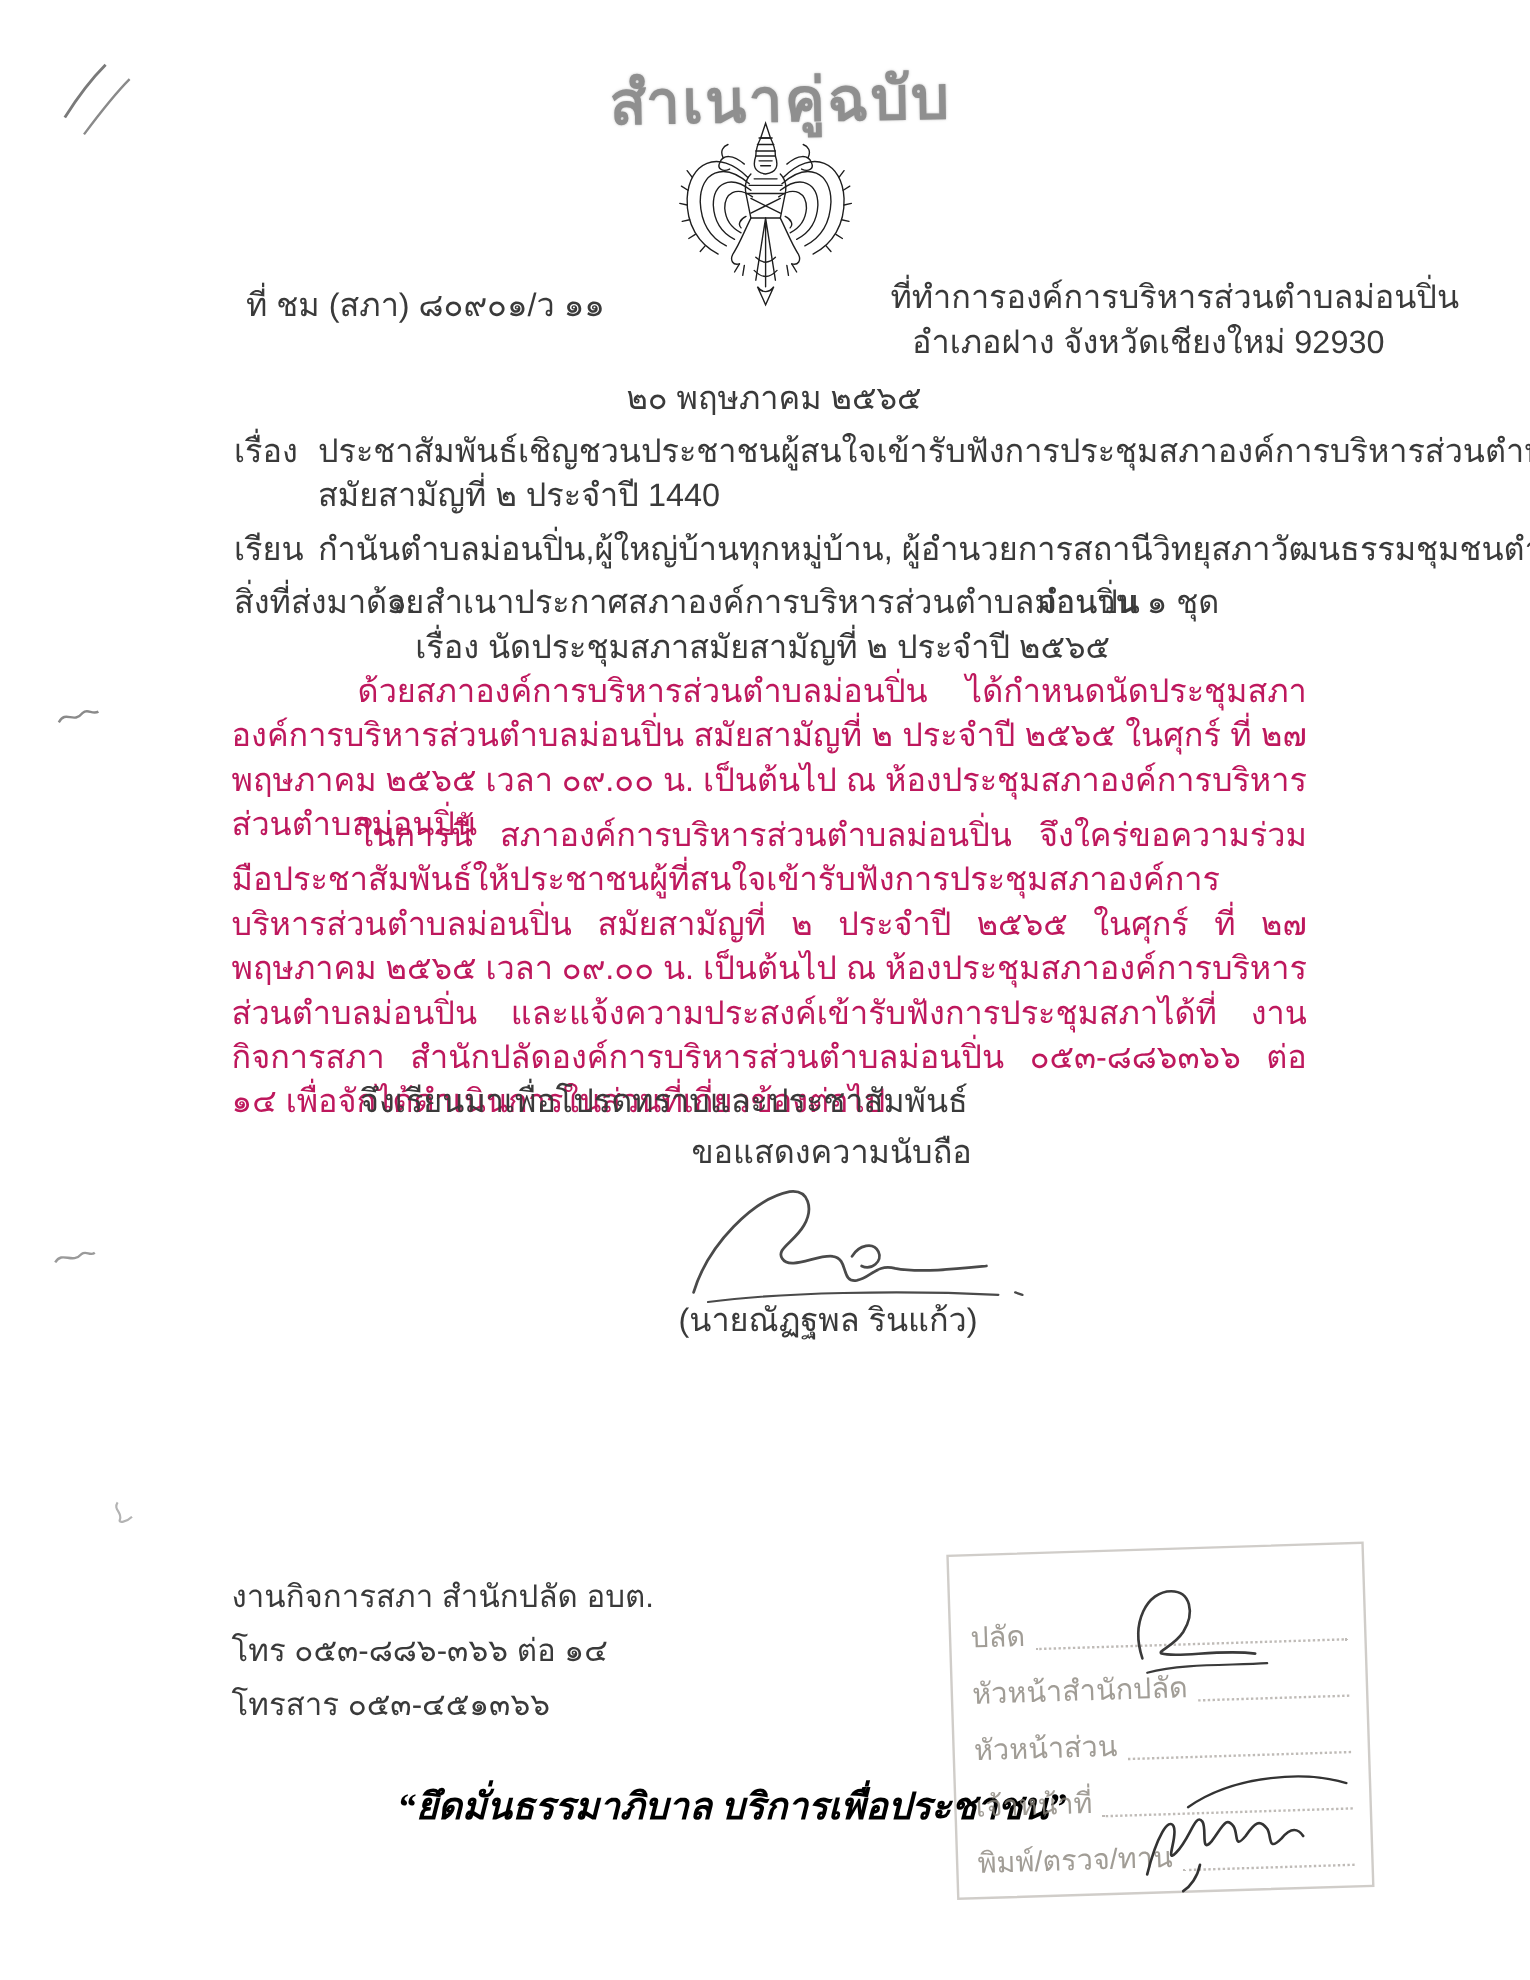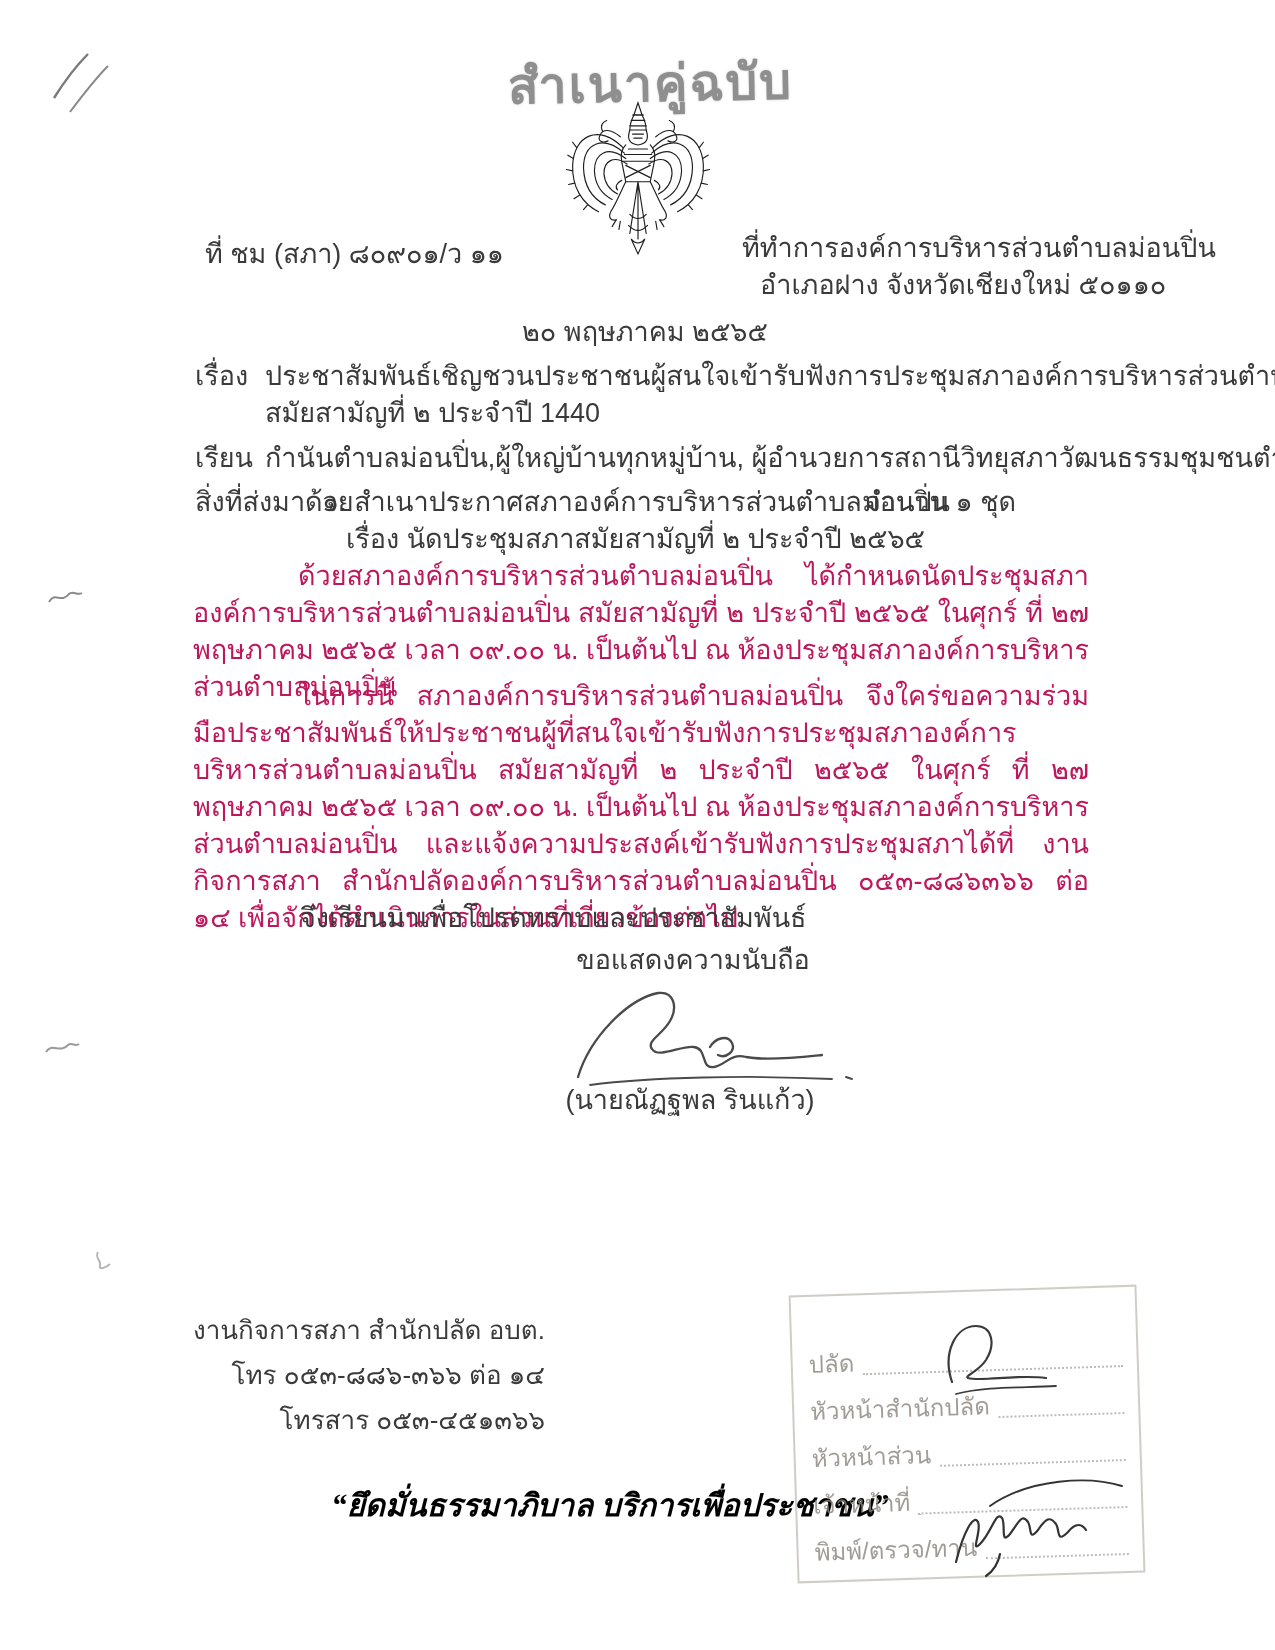--- a/index.html
+++ b/index.html
@@ -101,21 +101,21 @@
       <path d="M100,204 C106,212 114,212 120,204 L110,226 Z"></path>
 
       <path d="M86,118 C78,122 76,128 80,132 M134,118 C142,122 144,128 140,132"></path>
     </g>
   </svg>
 
   <div class="abs thai" style="left:205px;top:236px;">ที่ ชม (สภา) ๘๐๙๐๑/ว ๑๑</div>
 
   <div class="abs" style="left:742px;top:230px;">
     <div class="thai">ที่ทำการองค์การบริหารส่วนตำบลม่อนปิ่น</div>
-    <div class="thai" style="padding-left:18px;">อำเภอฝาง จังหวัดเชียงใหม่ ๕๐๑๑๐</div>
+    <div class="thai" style="padding-left:18px;">อำเภอฝาง จังหวัดเชียงใหม่ 92930</div>
   </div>
 
   <div class="abs thai center" style="left:645px;top:314px;">๒๐ พฤษภาคม ๒๕๖๕</div>
 
   <div class="abs thai" style="left:195px;top:358px;">เรื่อง</div>
   <div class="abs thai" style="left:265px;top:358px;">ประชาสัมพันธ์เชิญชวนประชาชนผู้สนใจเข้ารับฟังการประชุมสภาองค์การบริหารส่วนตำบลม่อนปิ่น</div>
   <div class="abs thai" style="left:265px;top:395px;">สมัยสามัญที่ ๒ ประจำปี 1440</div>
 
   <div class="abs thai" style="left:195px;top:440px;">เรียน</div>
   <div class="abs thai" style="left:265px;top:440px;">กำนันตำบลม่อนปิ่น,ผู้ใหญ่บ้านทุกหมู่บ้าน, ผู้อำนวยการสถานีวิทยุสภาวัฒนธรรมชุมชนตำบลม่อนปิ่น</div>
@@ -135,21 +135,21 @@
     <g stroke="#4a4a4a" fill="none" stroke-width="2.3" stroke-linecap="round">
       <path d="M8,92 C20,52 58,14 88,8 C104,6 108,22 100,36 C92,50 76,56 82,64 C88,74 112,60 124,62 C138,64 130,84 144,82 C156,80 160,68 176,72 C196,76 232,72 252,70"></path>
       <path d="M140,62 C146,52 158,50 162,58 C166,66 156,74 148,70"></path>
       <path d="M20,100 C80,92 180,90 262,94" stroke-width="1.8"></path>
       <path d="M276,92 l6,2" stroke-width="2"></path>
     </g>
   </svg>
 
   <div class="abs thai center" style="left:690px;top:1082px;">(นายณัฏฐพล  รินแก้ว)</div>
 
-  <div class="abs contact-block" style="left:193px;top:1308px;text-align:right;">
+  <div class="abs contact-block" style="left:193px;top:1308px;">
     <div>งานกิจการสภา สำนักปลัด อบต.</div>
     <div>โทร ๐๕๓-๘๘๖-๓๖๖ ต่อ ๑๔</div>
     <div>โทรสาร ๐๕๓-๔๕๑๓๖๖</div>
   </div>
 
   <div class="abs slogan center" style="left:610px;top:1480px;">“ยึดมั่นธรรมาภิบาล บริการเพื่อประชาชน”</div>
 
   <div class="abs stampbox" style="left:793px;top:1290px;">
     <div class="stamp-line">
       <span>ปลัด</span>

